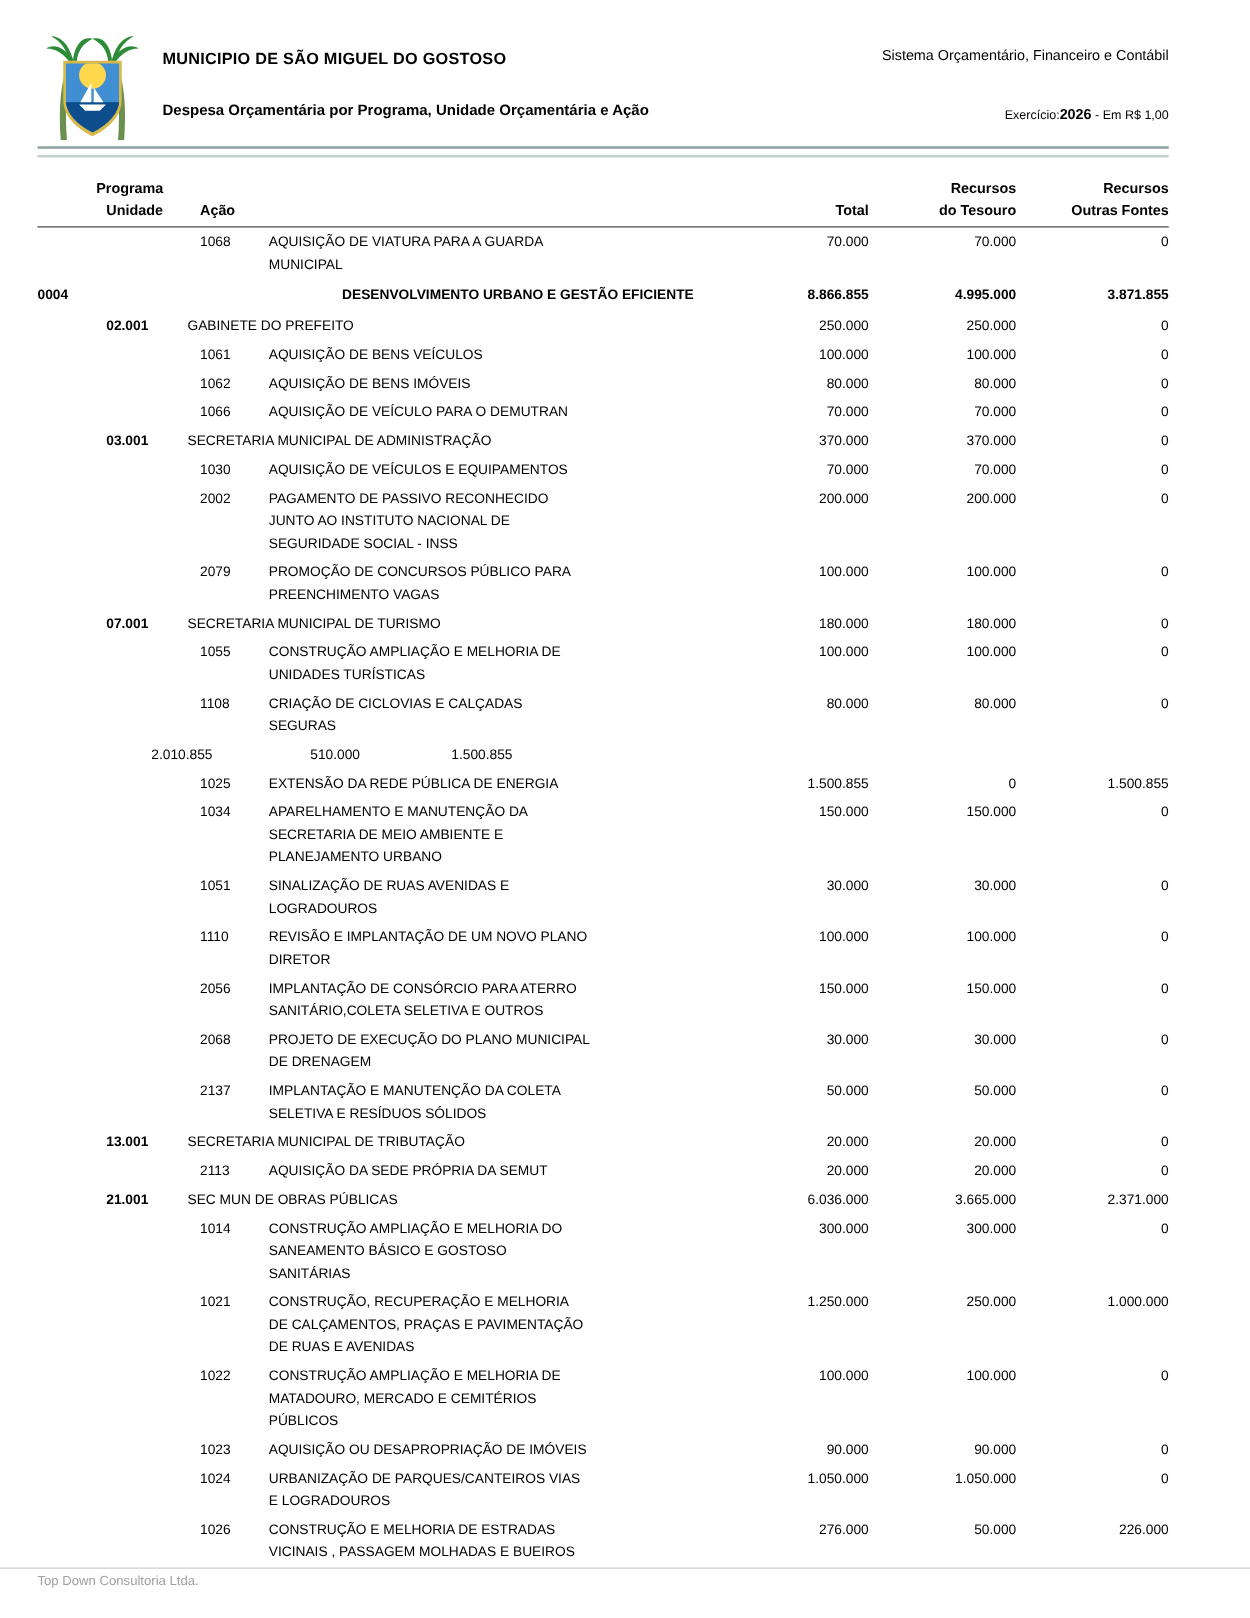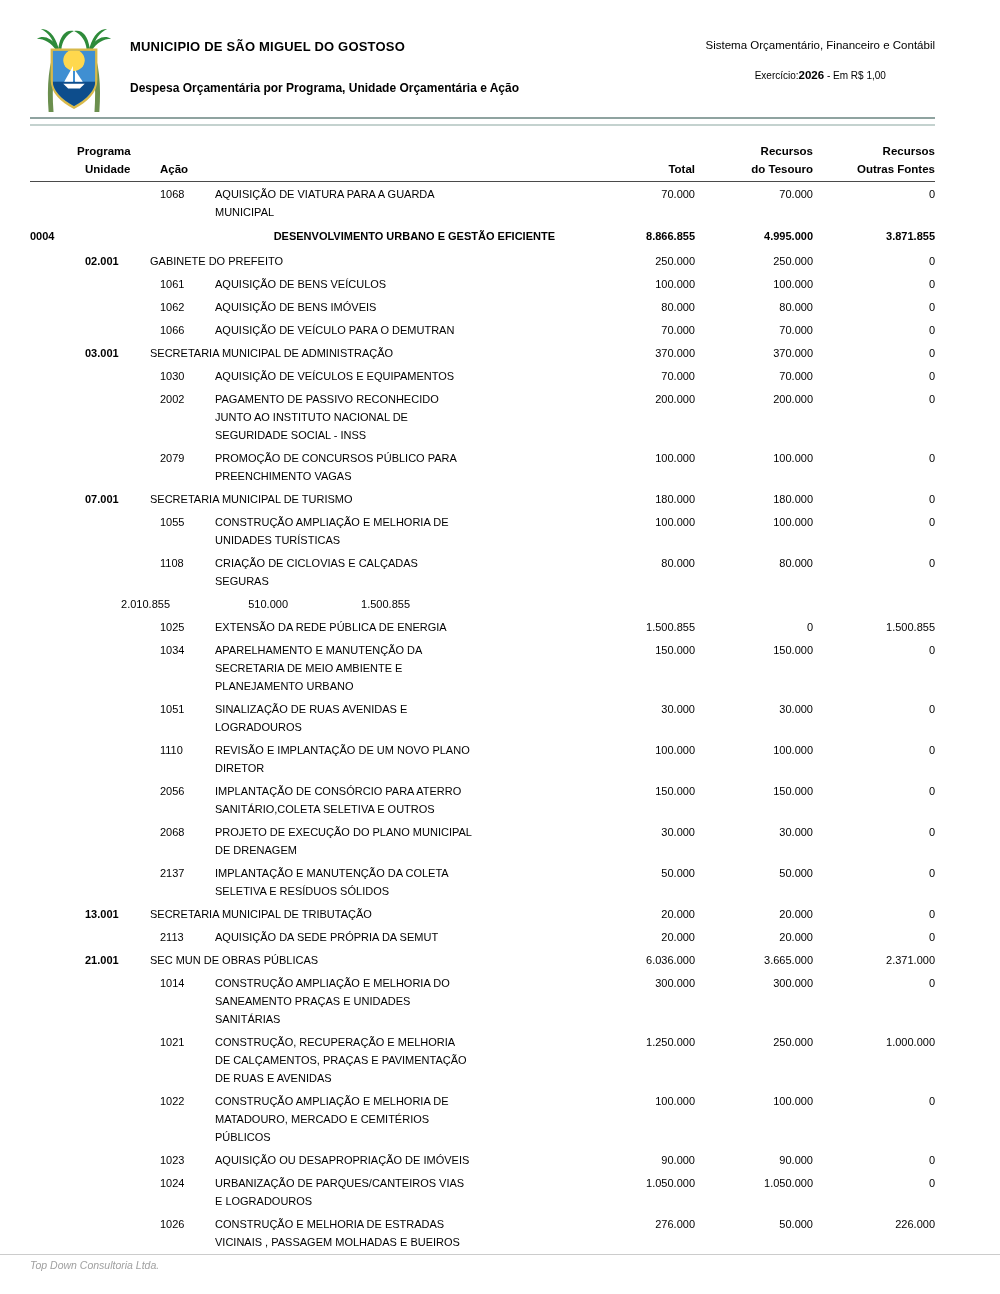--- a/index.html
+++ b/index.html
@@ -8,21 +8,21 @@
 
   
   .header { position:relative; height:90px; }
   .logo-wrap { position:absolute; left:5px; top:0; width:78px; height:88px; }
   .logo-wrap svg { display:block; width:100%; height:100%; }
   .header-left { position:absolute; left:100px; top:13px; }
   .org-name { font-size:13px; font-weight:bold; letter-spacing:.2px; }
   .report-title { font-size:12px; font-weight:bold; margin-top:27px; }
   .header-right { position:absolute; right:0; top:13px; text-align:right; }
   .system-name { font-size:11.5px; }
-  .exercise-line { font-size:10px; margin-top:18px;text-align:center; }
+  .exercise-line { font-size:10px; margin-top:35px; }
   .exercise-year { font-size:11.5px; font-weight:bold; }
 
   .double-rule { margin-top:1px; height:5px; border-top:2px solid var(--rule-dark); border-bottom:2px solid var(--rule-light); }
 
   
   .c-text { position:relative; width:525px; }
   .c-num { text-align:right; }
   .c-total { width:140px; }
   .c-tesouro { width:118px; }
   .c-outras { width:122px; }
@@ -42,21 +42,21 @@
   .level-programa .code { left:0; }
   .level-programa .desc { margin-left:52px;text-align:right; }
   .level-unidade .code { left:55px;font-weight:bold; }
   .level-unidade .desc { margin-left:120px; }
   .level-acao .code { left:130px; }
   .level-acao .desc { margin-left:185px; }
 
   
   .footer { position:absolute; left:0; top:1254px; width:1000px; }
   .footer-rule { border-top:1px solid var(--footer-line); }
-  .footer-text { margin:4px 0 0 30px; font-size:10.5px; color:var(--footer-text);font-style:italic; }
+  .footer-text { margin:4px 0 0 30px; font-size:10.5px; color:var(--footer-text); }
 
   
   .lg-frond { fill:var(--logo-green); }
   .lg-trunk { fill:var(--logo-trunk); }
   .lg-shield-border { fill:var(--logo-gold); }
   .lg-sky { fill:var(--logo-light-blue); }
   .lg-sea { fill:var(--logo-blue); }
   .lg-sun { fill:var(--logo-sun); }
   .lg-white { fill:var(--logo-white); }
 </style>
@@ -374,21 +374,21 @@
     </div>
     <div class="c-num c-total">6.036.000</div>
     <div class="c-num c-tesouro">3.665.000</div>
     <div class="c-num c-outras">2.371.000</div>
   </div>
 
   <div class="row level-acao">
     <div class="c-text">
       <span class="code">1014</span>
       <span class="desc">CONSTRUÇÃO AMPLIAÇÃO E MELHORIA DO
-SANEAMENTO PRAÇAS E UNIDADES
+SANEAMENTO BÁSICO E GOSTOSO
 SANITÁRIAS</span>
     </div>
     <div class="c-num c-total">300.000</div>
     <div class="c-num c-tesouro">300.000</div>
     <div class="c-num c-outras">0</div>
   </div>
 
   <div class="row level-acao">
     <div class="c-text">
       <span class="code">1021</span>

